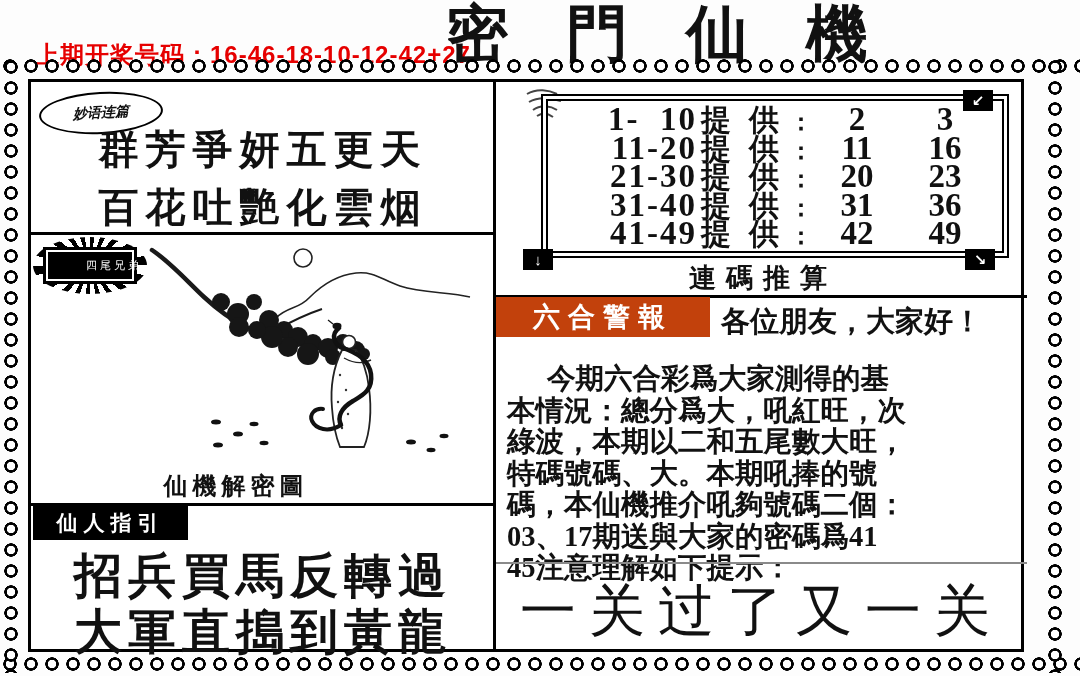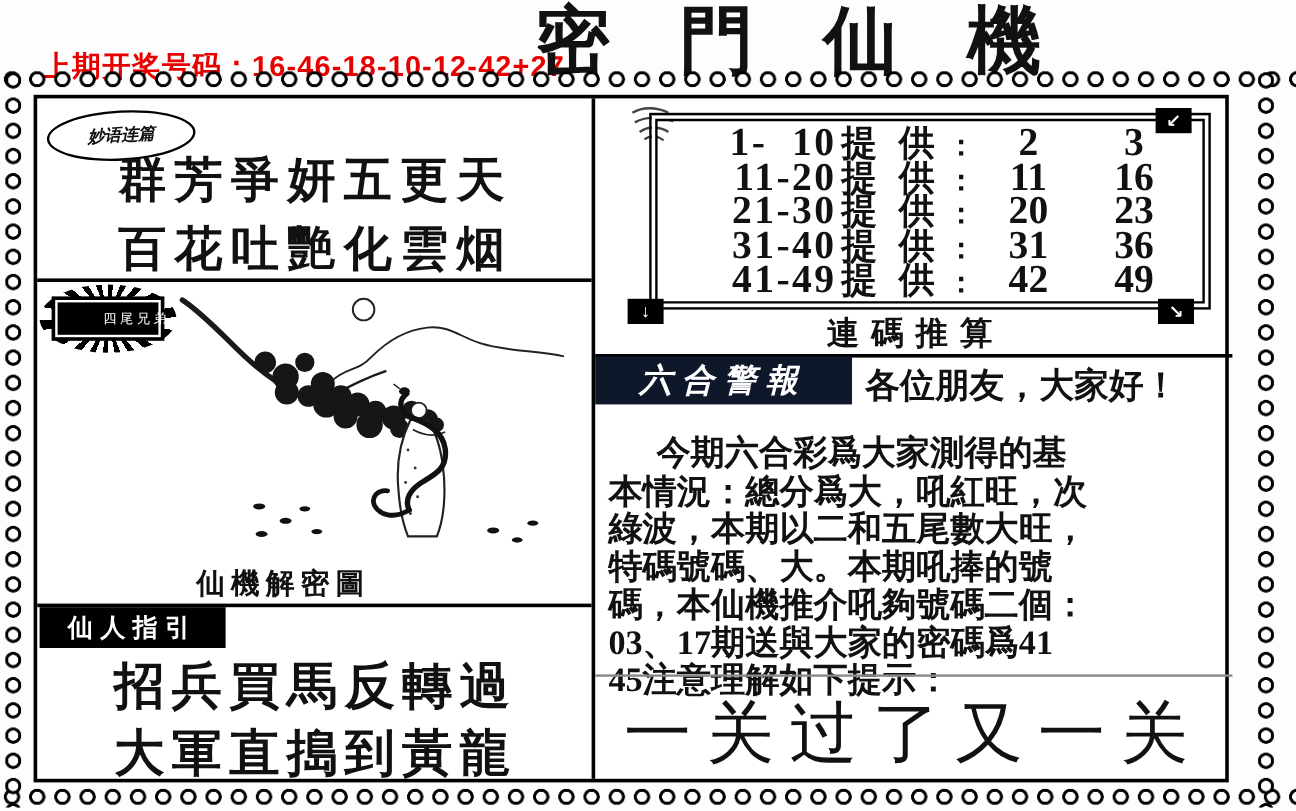--- a/index.html
+++ b/index.html
@@ -25,21 +25,21 @@
          box-sizing:border-box;background:#fff;}
   .vdiv{position:absolute;left:462px;top:0;width:3px;height:100%;background:#000;}
   .hline{position:absolute;height:3px;background:#000;}
 
   
   .oval-tag{position:absolute;left:8px;top:10px;width:120px;height:38px;border:2px solid #000;
             border-radius:50%;display:flex;align-items:center;justify-content:center;
             font-size:14px;font-style:italic;font-weight:bold;transform:rotate(-3deg);}
   .poem{position:absolute;left:14px;width:436px;text-align:center;font-weight:bold;white-space:nowrap;}
   .poem-top{font-size:40px;letter-spacing:7px;}
-  .poem-bottom{font-size:42px;letter-spacing:6px;}
+  .poem-bottom{font-size:48px;letter-spacing:6px;}
 
   .starburst{position:absolute;left:2px;top:155px;width:114px;height:57px;border-radius:50%;
              background:repeating-conic-gradient(#000 0deg 9deg,#fff 9deg 20deg);}
   .star-pill{position:absolute;left:13px;top:13px;right:13px;bottom:13px;background:#000;
              border:2px solid #fff;box-shadow:0 0 0 3px #000;display:flex;align-items:center;
              justify-content:center;color:#fff;font-size:11px;font-weight:normal;letter-spacing:3px;white-space:nowrap;padding-left:48px;}
   .illu{position:absolute;left:95px;top:158px;}
   .caption{position:absolute;left:60px;top:388px;width:290px;text-align:center;
            font-size:24px;font-weight:bold;letter-spacing:5px;}
   .guide-tag{position:absolute;left:2px;top:424px;width:155px;height:34px;background:#000;color:#fff;
@@ -57,23 +57,23 @@
   .va,.vb{width:88px;text-align:center;}
   .cnr{position:absolute;width:30px;height:21px;background:#000;color:#fff;display:flex;
        align-items:center;justify-content:center;font-size:15px;font-weight:bold;}
   .scribble{position:absolute;left:492px;top:4px;}
 
   .tbl-caption{position:absolute;left:560px;top:178px;width:344px;text-align:center;
                font-size:27px;font-weight:bold;letter-spacing:10px;}
 
   
   .alert-line{position:absolute;left:465px;top:213px;width:531px;height:2.5px;background:#000;}
-  .alert-tag{position:absolute;left:465px;top:215px;width:214px;height:40px;background:#0f172a;color:#fff;
+  .alert-tag{position:absolute;left:465px;top:215px;width:214px;height:40px;background:#c2410c;color:#fff;
              display:flex;align-items:center;justify-content:center;font-size:27px;font-weight:bold;
-             letter-spacing:8px;font-style:italic;}
+             letter-spacing:8px;}
   .greeting{position:absolute;left:690px;top:220px;font-size:29px;font-weight:bold;white-space:nowrap;}
   .para{position:absolute;left:476px;top:257px;width:522px;font-size:28.5px;font-weight:bold;}
   .para .pline{height:31.5px;line-height:31.5px;white-space:nowrap;}
   .para .pline:first-child{text-indent:40px;margin-top:24px;}
   .thin-line{position:absolute;left:465px;top:480px;width:531px;height:1.5px;background:#8a8a8a;}
   .slogan{position:absolute;left:465px;top:492px;width:531px;text-align:center;font-size:56px;
           letter-spacing:13px;white-space:nowrap;}
 </style>
 </head>
 <body>

